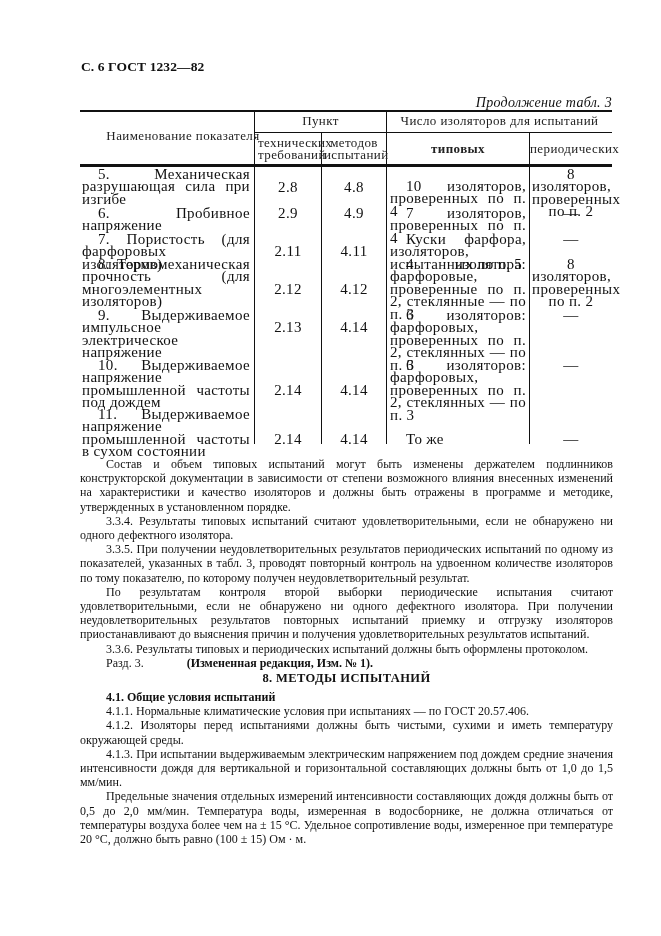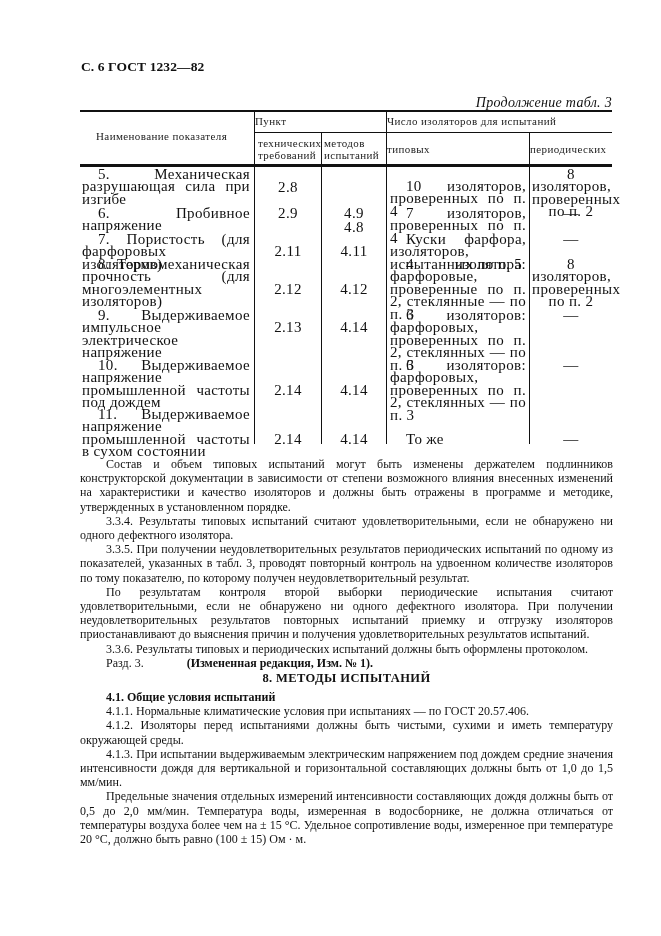--- a/index.html
+++ b/index.html
@@ -3,21 +3,21 @@
 <meta charset="utf-8">
 <style>
   html, body { margin: 0; padding: 0; background: #ffffff; }
   body { width: 661px; height: 936px; position: relative; overflow: hidden; color: #111; font-family: "Liberation Serif", "DejaVu Serif", serif; }
   .page-header { position: absolute; left: 81px; top: 59px; font-weight: bold; font-size: 13.5px; letter-spacing: 0.1px; }
   .table-caption { position: absolute; right: 49px; top: 95px; font-style: italic; font-size: 14px; letter-spacing: 0.3px; }
 
   .tbl { position: absolute; left: 80px; top: 110px; width: 532px; }
   .tbl-line { position: absolute; background: #111; }
   .cell-text { position: absolute; font-size: 15px; line-height: 12.4px; letter-spacing: 0.35px; }
-  .hdr { text-align: left; font-size: 11px; line-height: 12px; letter-spacing: 0.4px; color: #222; }
+  .hdr { text-align: center; font-size: 13px; line-height: 12px; letter-spacing: 0.4px; color: #222; }
   .just { text-align: justify; text-align-last: left; }
   .ctr { text-align: center; }
 
   .body-text { position: absolute; left: 80px; width: 533px; font-size: 12px; line-height: 14.2px; text-align: justify; }
   .body-text p { margin: 0; text-indent: 26px; text-align: justify; }
   .sec-title { position: absolute; left: 80px; width: 533px; top: 671px; text-align: center; font-weight: bold; font-size: 12.5px; letter-spacing: 0.4px; }
   .b { font-weight: bold; margin-left: 40px; }
 </style>
 </head>
 <body>
@@ -34,26 +34,26 @@
   <div class="tbl-line" style="left:174px;top:0;width:1px;height:334px;"></div>
   <div class="tbl-line" style="left:241px;top:22px;width:1px;height:312px;"></div>
   <div class="tbl-line" style="left:306px;top:0;width:1px;height:334px;"></div>
   <div class="tbl-line" style="left:449px;top:22px;width:1px;height:312px;"></div>
 
   <div class="cell-text hdr" style="left:16px;top:20px;width:174px;">Наименование показателя</div>
   <div class="cell-text hdr" style="left:175px;top:5px;width:131px;">Пункт</div>
   <div class="cell-text hdr" style="left:178px;top:27px;width:62px;">технических требований</div>
   <div class="cell-text hdr" style="left:244px;top:27px;width:60px;">методов испытаний</div>
   <div class="cell-text hdr" style="left:307px;top:5px;width:225px;">Число изоляторов для испытаний</div>
-  <div class="cell-text hdr" style="left:307px;top:33px;width:142px;">типовых</div>
+  <div class="cell-text hdr" style="left:307px;top:33px;width:142px;font-weight:bold;">типовых</div>
   <div class="cell-text hdr" style="left:450px;top:33px;width:82px;">периодических</div>
 
   <div class="cell-text just" style="left:2px;top:58px;width:168px;text-indent:16px;">5. Механическая разрушающая сила при изгибе</div>
   <div class="cell-text ctr" style="left:175px;top:71px;width:66px;">2.8</div>
-  <div class="cell-text ctr" style="left:242px;top:71px;width:64px;margin-top:40px;">4.8</div>
+  <div class="cell-text ctr" style="left:242px;top:71px;width:64px;">4.8</div>
   <div class="cell-text just" style="left:310px;top:58px;width:136px;text-indent:16px;margin-top:12px;">10 изоляторов, проверенных по п. 4</div>
   <div class="cell-text ctr" style="left:452px;top:58px;width:78px;">8 изоляторов, проверенных по п. 2</div>
 
   <div class="cell-text just" style="left:2px;top:97px;width:168px;text-indent:16px;">6. Пробивное напряжение</div>
   <div class="cell-text ctr" style="left:175px;top:97px;width:66px;">2.9</div>
   <div class="cell-text ctr" style="left:242px;top:97px;width:64px;">4.9</div>
   <div class="cell-text just" style="left:310px;top:97px;width:136px;text-indent:16px;">7 изоляторов, проверенных по п. 4</div>
   <div class="cell-text ctr" style="left:452px;top:97px;width:78px;">—</div>
 
   <div class="cell-text just" style="left:2px;top:123px;width:168px;text-indent:16px;">7. Пористость (для фарфоровых изоляторов)</div>

